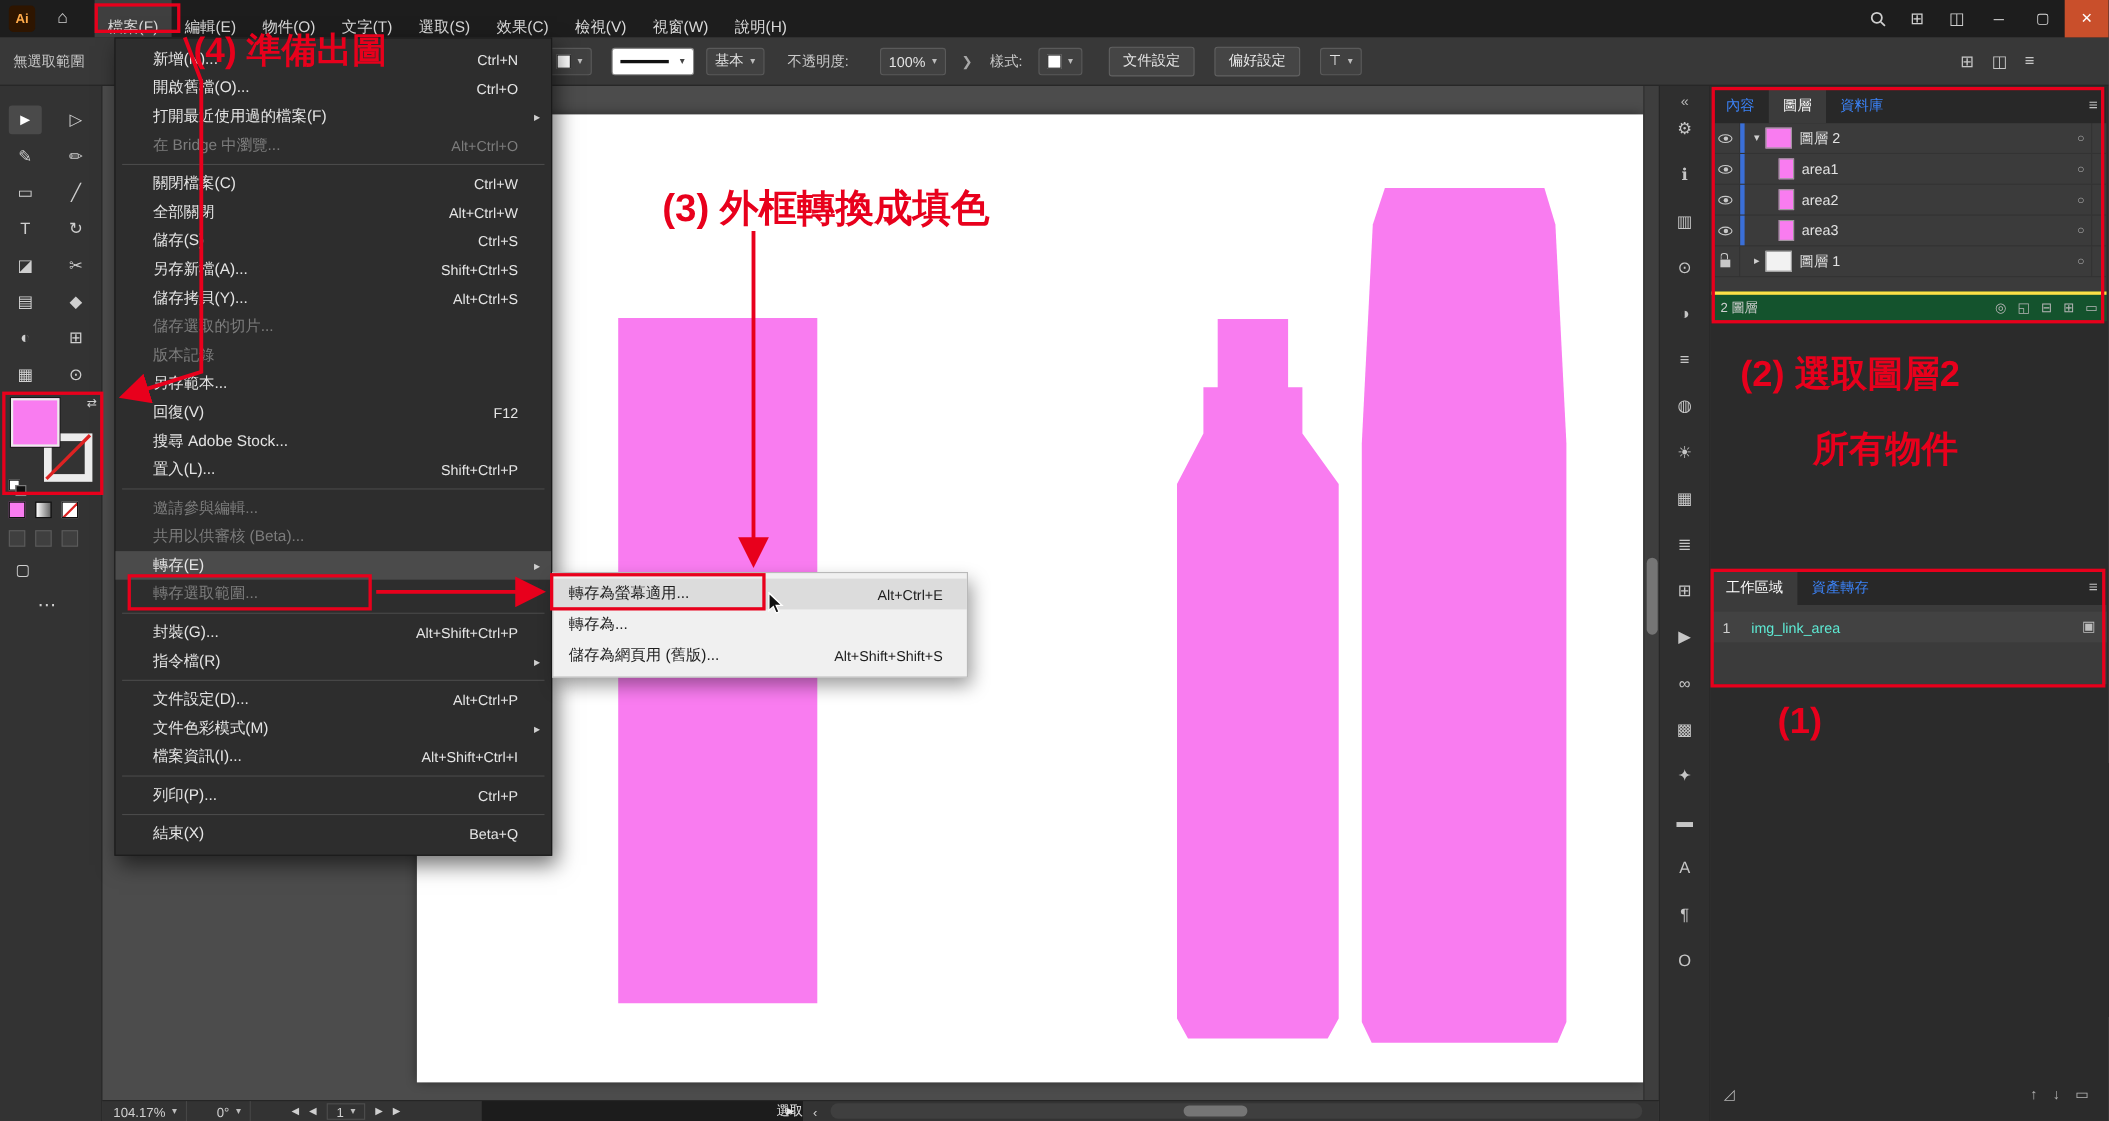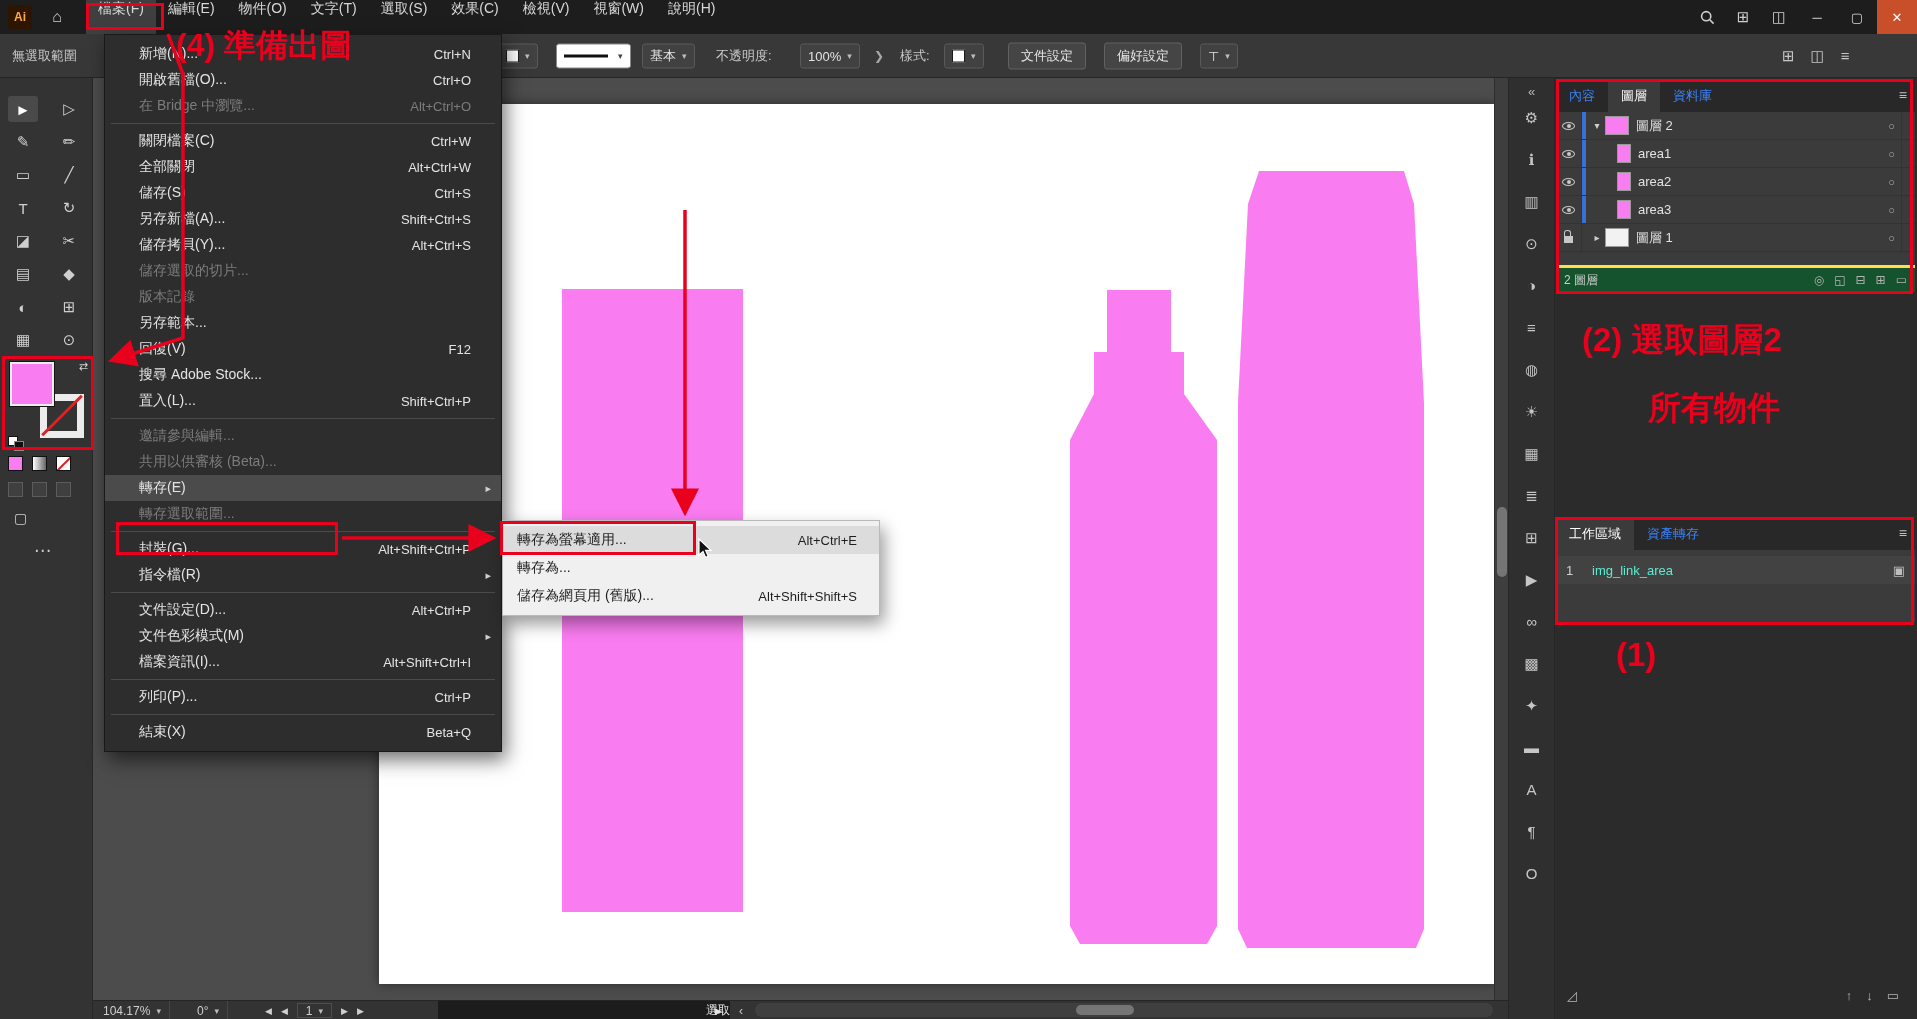--- a/index.html
+++ b/index.html
@@ -7,21 +7,21 @@
   font-family:"Liberation Sans","DejaVu Sans",sans-serif}
 #app{position:absolute;left:0;top:0;width:1917px;height:1019px;background:#4c4c4c;overflow:hidden}
 :root{--pink:#F97CF0;--red:#E8001C;--blue:#3A6FD8}
 
 
 .menubar{position:absolute;left:0;top:0;width:100%;height:34px;background:#1d1d1d;z-index:30}
 .appicon{position:absolute;left:8px;top:5px;width:24px;height:24px;background:#2e1500;color:#ffab4a;
   font-weight:bold;font-size:12px;border-radius:4px;display:flex;align-items:center;justify-content:center}
 .home-ic{position:absolute;left:44px;top:0;height:34px;width:26px;display:flex;align-items:center;justify-content:center;color:#d0d0d0;font-size:16px}
 .mb-items{position:absolute;left:86px;top:0;height:34px;display:flex}
-.mb-item{padding:0 12px;display:flex;align-items:flex-start;color:#d8d8d8;font-size:14px}
+.mb-item{padding:0 12px;display:flex;align-items:flex-end;color:#d8d8d8;font-size:14px}
 .mb-item.active{background:#3f3f3f}
 .mb-right{position:absolute;right:0;top:0;height:34px;display:flex;align-items:center}
 .mb-icon{width:36px;height:34px;display:flex;align-items:center;justify-content:center;color:#cfcfcf;font-size:15px}
 .win-btn{width:40px;height:34px;display:flex;align-items:center;justify-content:center;color:#d8d8d8;font-size:13px}
 .win-close{background:#c94f2b;color:#fff}
 
 
 .controlbar{position:absolute;top:34px;left:0;width:100%;height:44px;background:#383838;border-bottom:1px solid #242424;z-index:20}
 .cb{position:absolute;top:50%;transform:translateY(-50%)}
 .cb-label{color:#c9c9c9;font-size:13px;white-space:nowrap}
@@ -559,20 +559,25 @@
         <span class="mi-arrow"></span>
       </div>
 
 
       <div class="menu-item">
         <span class="mi-label">開啟舊檔(O)...</span>
         <span class="mi-shortcut">Ctrl+O</span>
         <span class="mi-arrow"></span>
       </div>
 
+      <div class="menu-item submenu">
+        <span class="mi-label">打開最近使用過的檔案(F)</span>
+        <span class="mi-shortcut"></span>
+        <span class="mi-arrow"></span>
+      </div>
 
       <div class="menu-item disabled separator-after">
         <span class="mi-label">在 Bridge 中瀏覽...</span>
         <span class="mi-shortcut">Alt+Ctrl+O</span>
         <span class="mi-arrow"></span>
       </div>
 
       <div class="menu-item">
         <span class="mi-label">關閉檔案(C)</span>
         <span class="mi-shortcut">Ctrl+W</span>
@@ -725,20 +730,21 @@
     </div>
 
   <div class="redbox" style="left:86px;top:3px;width:78px;height:27px"></div>
   <div class="redbox" style="left:2px;top:356px;width:92px;height:94px"></div>
   <div class="redbox" style="left:116px;top:522px;width:222px;height:33px"></div>
   <div class="redbox" style="left:500px;top:521px;width:196px;height:34px"></div>
   <div class="redbox" style="left:1556px;top:79px;width:357px;height:215px"></div>
   <div class="redbox" style="left:1555px;top:517px;width:359px;height:108px"></div>
 
   <div class="anno" style="left:176px;top:24px;font-size:32px">(4) 準備出圖</div>
+  <div class="anno" style="left:602px;top:166px;font-size:35px">(3) 外框轉換成填色</div>
   <div class="anno" style="left:1582px;top:318px;font-size:33px">(2) 選取圖層2</div>
   <div class="anno" style="left:1648px;top:386px;font-size:33px">所有物件</div>
   <div class="anno" style="left:1616px;top:636px;font-size:33px">(1)</div>
 
   <svg class="arrows" width="1917" height="1019" viewBox="0 0 1917 1019">
     <defs>
       <marker id="ah" markerWidth="8" markerHeight="8" viewBox="0 0 10 10" refX="7" refY="5" orient="auto">
         <path d="M0 0 L10 5 L0 10 Z" fill="#E8001C"></path>
       </marker>
     </defs>

